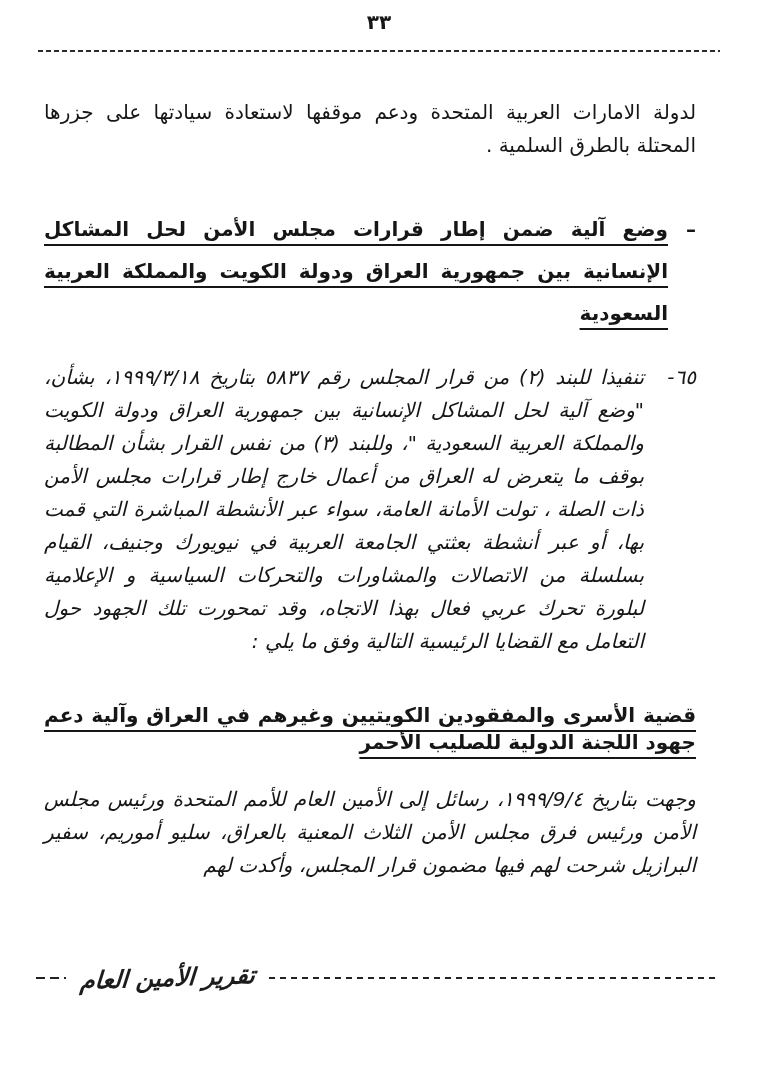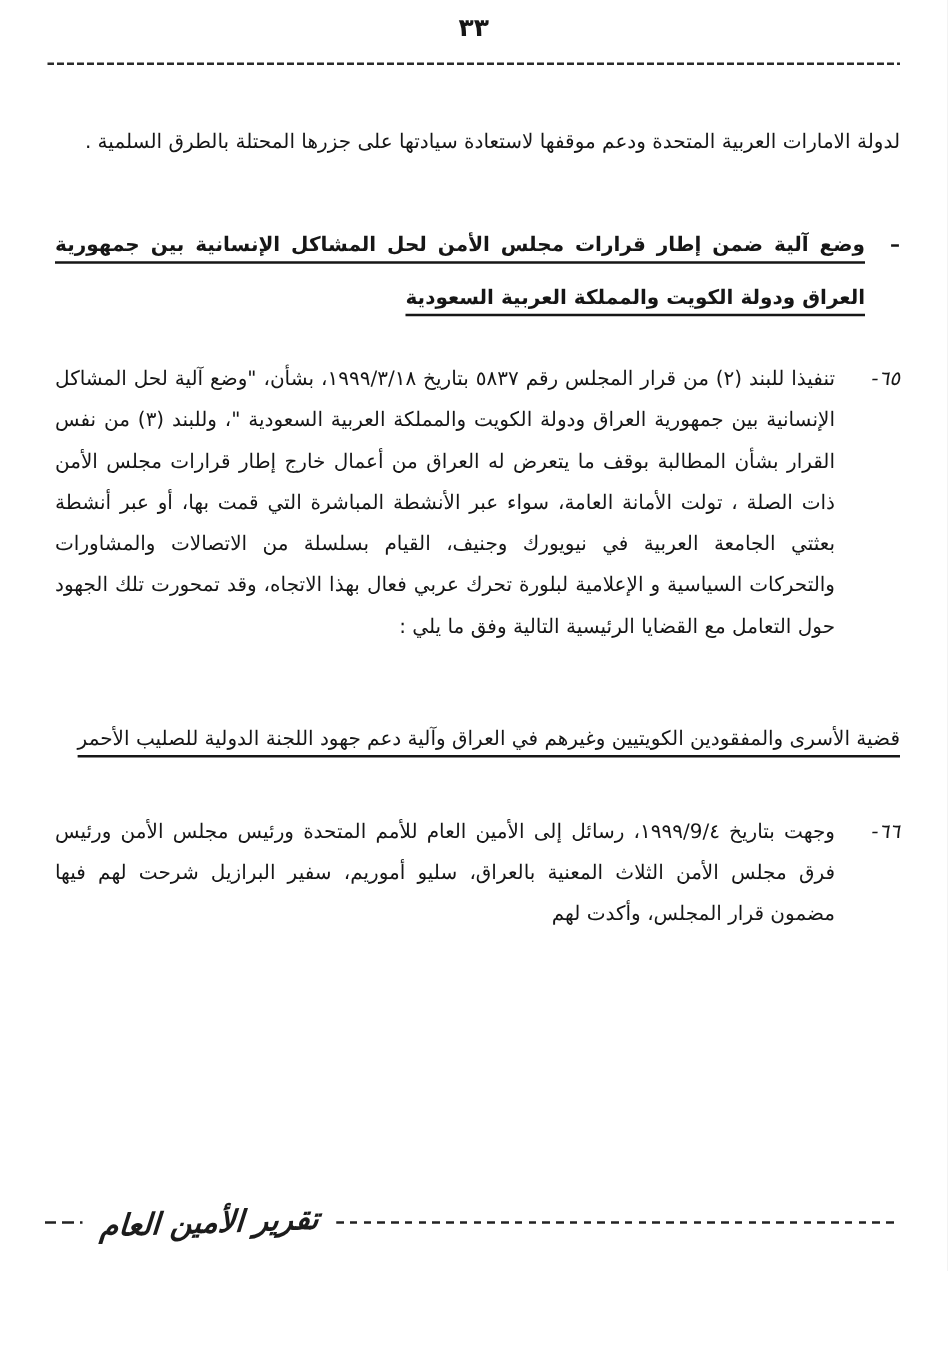--- a/index.html
+++ b/index.html
@@ -30,22 +30,22 @@
   }
 
   
   .top-rule {
     margin: 16px 38px 0 38px;
     height: 2px;
     background: repeating-linear-gradient(to right, #2b2b2b 0 5px, transparent 5px 8px);
   }
 
   .content {
-    padding: 0 38px 0 44px;
-    font-size: 16px;
+    padding: 0 62px 0 44px;
+    font-size: 20px;
     text-align: justify;
   }
 
   .para-intro {
     margin-top: 44px;
     line-height: 33px;
   }
 
   
   .heading-row {
@@ -62,39 +62,40 @@
     text-decoration: underline;
     text-decoration-thickness: 1.5px;
     text-underline-offset: 8px;
   }
   .heading-row .heading-underlined {
     flex: 1;
     text-align: justify;
   }
   .heading-block {
     margin-top: 44px;
-    line-height: 60px;
-    font-weight: normal;
+    line-height: 27px;
+    font-weight: bold;
     text-align: justify;
   }
 
   
   .item {
     display: flex;
     margin-top: 27px;
     line-height: 33px;
   }
   .item-number {
     flex: 0 0 52px;
     white-space: nowrap;
     font-style: italic;
   }
   .item-text {
     flex: 1;
     text-align: justify;
+    font-style: italic;
   }
 
   
   .footer {
     position: absolute;
     left: 36px;
     right: 40px;
     bottom: 86px;
     display: flex;
     direction: ltr;
@@ -143,21 +144,20 @@
     <div class="item">
       <span class="item-number">٦٥-</span>
       <p class="item-text">تنفيذا للبند (٢) من قرار المجلس رقم ٥٨٣٧ بتاريخ ١٩٩٩/٣/١٨، بشأن، "وضع آلية لحل المشاكل الإنسانية بين جمهورية العراق ودولة الكويت والمملكة العربية السعودية "، وللبند (٣) من نفس القرار بشأن المطالبة بوقف ما يتعرض له العراق من أعمال خارج إطار قرارات مجلس الأمن ذات الصلة ، تولت الأمانة العامة، سواء عبر الأنشطة المباشرة التي قمت بها، أو عبر أنشطة بعثتي الجامعة العربية في نيويورك وجنيف،  القيام بسلسلة من الاتصالات والمشاورات والتحركات السياسية و الإعلامية لبلورة تحرك عربي فعال بهذا الاتجاه، وقد تمحورت تلك الجهود حول التعامل مع القضايا الرئيسية التالية وفق ما يلي :</p>
     </div>
 
     <div class="heading-block">
       <span class="heading-underlined">قضية الأسرى والمفقودين الكويتيين وغيرهم  في العراق وآلية دعم جهود اللجنة الدولية للصليب الأحمر</span>
     </div>
 
     <div class="item">
-      <span class="item-number">٦٦-</span>
       <p class="item-text">وجهت بتاريخ ١٩٩٩/9/٤، رسائل إلى الأمين العام للأمم المتحدة ورئيس مجلس الأمن ورئيس فرق مجلس الأمن الثلاث المعنية بالعراق، سليو أموريم، سفير البرازيل  شرحت لهم فيها مضمون قرار المجلس، وأكدت لهم</p>
     </div>
 
   </div>
 
   <div class="footer">
     <span class="footer-dash-short"></span>
     <span class="signature">تقرير الأمين العام</span>
     <span class="footer-dash-long"></span>
   </div>

